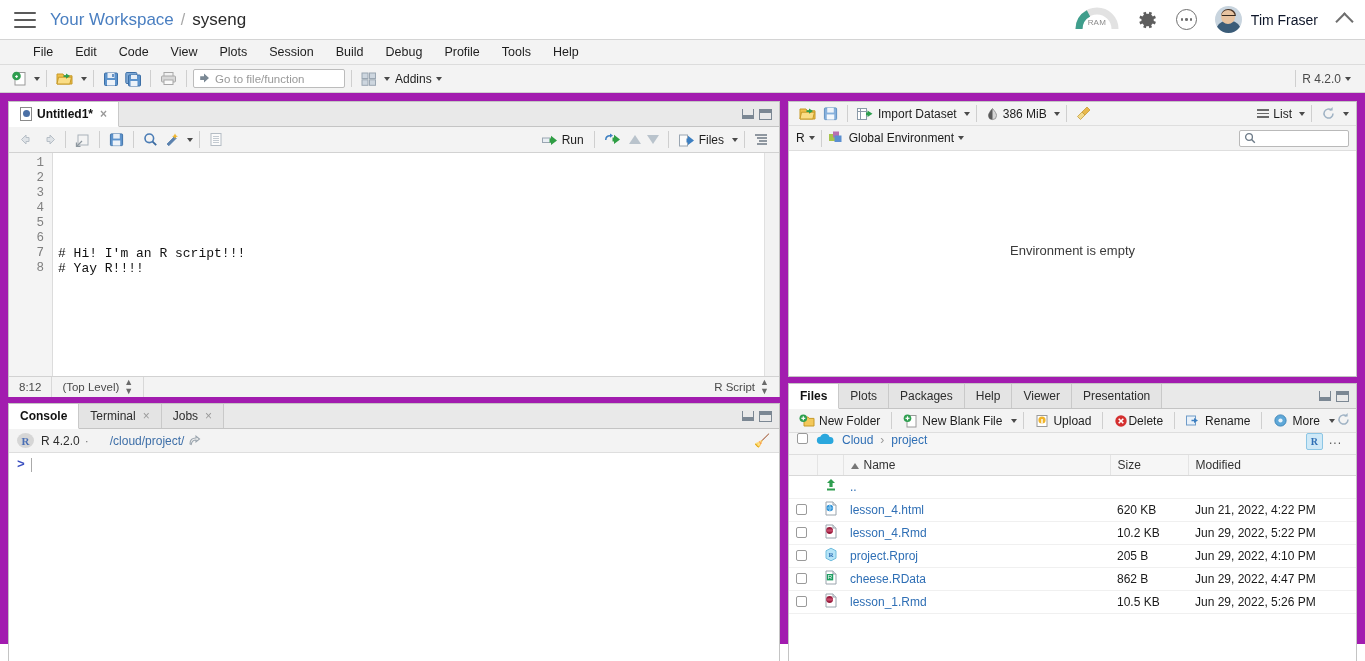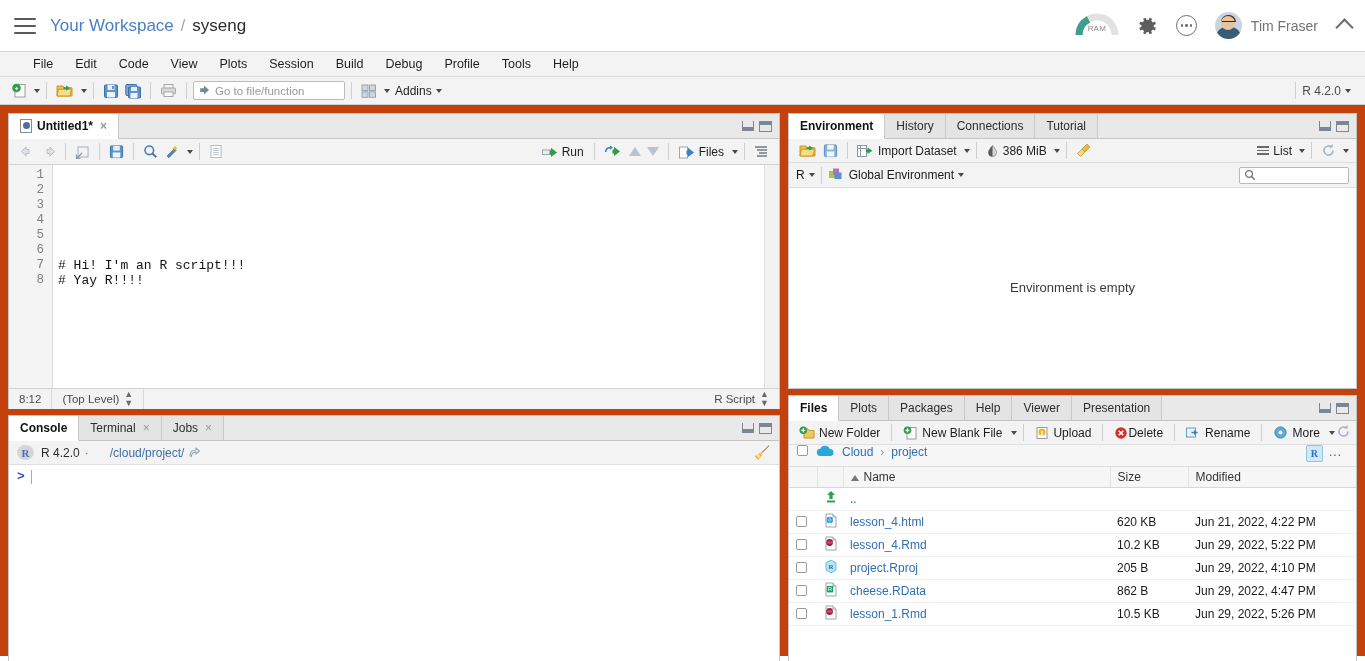--- a/index.html
+++ b/index.html
@@ -7,21 +7,21 @@
     width: 1365px; height: 661px;
     font-family: "Liberation Sans", sans-serif;
     font-size: 12px;
     background: #ffffff;
     overflow: hidden;
     color: #1a1a1a;
   }
 
   
   #cloud-header {
-    height: 52px; width: 100%;
+    height: 40px; width: 100%;
     background: #ffffff;
     border-bottom: 1px solid #d4d4d4;
     display: flex; align-items: center;
     padding: 0 14px;
   }
   .hamburger { width: 22px; height: 16px; margin-right: 14px; cursor: pointer;
     display: flex; flex-direction: column; justify-content: space-between; }
   .hamburger span { display: block; height: 2px; background: #5a5a5a; border-radius: 1px; }
   #workspace-link { color: #4a7fc1; font-size: 17px; text-decoration: none; cursor: pointer; }
   .crumb-sep { color: #a8a8a8; font-size: 16px; margin: 0 7px; }
@@ -41,21 +41,21 @@
   .avatar { width: 27px; height: 27px; border-radius: 50%; overflow: hidden;
     background: #c8d4de; margin-right: 9px; position: relative; flex: none; }
   .avatar .face { position: absolute; width: 14px; height: 14px; border-radius: 50%;
     background: #e8c3a0; left: 6.5px; top: 4px; }
   .avatar .hair { position: absolute; width: 15px; height: 7px; border-radius: 7px 7px 0 0;
     background: #4a3526; left: 6px; top: 3px; }
   .avatar .glasses { position: absolute; width: 13px; height: 4px; left: 7px; top: 9px;
     border-top: 1.4px solid #33281f; }
   .avatar .body { position: absolute; width: 25px; height: 12px; border-radius: 10px 10px 0 0;
     background: #3b5c78; left: 1px; bottom: 0; }
-  #user-name { font-size: 14px; color: #737373; margin-right: 20px; }
+  #user-name { font-size: 14px; color: #0f172a; margin-right: 20px; }
   .chevron-up { width: 13px; height: 13px; border-left: 2px solid #6e6e6e; border-top: 2px solid #6e6e6e;
     transform: rotate(45deg); margin-bottom: -4px; cursor: pointer; }
 
   
   #menubar {
     height: 25px; background: #f3f3f3; border-bottom: 1px solid #dcdcdc;
     display: flex; align-items: center; padding-left: 22px;
   }
   #menubar .menu-item { font-size: 12.5px; color: #1d1d1d; padding: 3px 11px; cursor: pointer; white-space: nowrap; }
 
@@ -69,21 +69,21 @@
   .caret { width: 0; height: 0; border-left: 3.5px solid transparent; border-right: 3.5px solid transparent;
     border-top: 4px solid #4a4a4a; margin-left: 4px; }
   .goto-box { width: 152px; height: 19px; border: 1px solid #bcbcbc; background: #fff;
     border-radius: 2px; display: flex; align-items: center; padding: 0 4px; cursor: text; }
   .goto-box .ph { font-size: 11.5px; color: #999; margin-left: 4px; overflow: hidden; white-space: nowrap; }
   .addins-label { font-size: 12px; color: #1d1d1d; margin-left: 5px; }
   .tb-right { margin-left: auto; display: flex; align-items: center; padding-right: 6px; }
   .rver { font-size: 12px; color: #4a4a4a; }
 
   
-  #workbench { position: relative; width: 1365px; height: 551px; background: #c2410c; }
+  #workbench { position: relative; width: 1365px; height: 551px; background: #a21caf; }
   .pane { position: absolute; background: #fff; border: 1px solid #c4c4c4; }
 
   
   .tabstrip { height: 25px; background: #e9e9e9; border-bottom: 1px solid #c4c4c4;
     display: flex; align-items: stretch; position: relative; }
   .ptab { display: flex; align-items: center; padding: 0 11px; font-size: 12px; color: #2d2d2d;
     border-right: 1px solid #c9c9c9; cursor: pointer; background: #e4e4e4; white-space: nowrap; }
   .ptab.active { background: #ffffff; color: #111; font-weight: bold; border-bottom: 1px solid #fff; margin-bottom: -1px; }
   .ptab .xclose { margin-left: 7px; color: #9a9a9a; font-size: 12px; }
   .tabfill { flex: 1; background: #e9e9e9; }
@@ -491,39 +491,20 @@
 
     <div class="console-body">
       <div class="prompt-line">
         <span class="prompt-gt">&gt;</span>
         <span class="caret-bar"></span>
       </div>
     </div>
   </div>
 
   <div class="pane" id="env-pane">
-    <div class="tabstrip">
-      <div class="ptab active">
-        <span>Environment</span>
-      </div>
-      <div class="ptab">
-        <span>History</span>
-      </div>
-      <div class="ptab">
-        <span>Connections</span>
-      </div>
-      <div class="ptab">
-        <span>Tutorial</span>
-      </div>
-      <div class="tabfill"></div>
-      <div class="pane-ctrls">
-        <div class="ic-min"></div>
-        <div class="ic-max"></div>
-      </div>
-    </div>
 
     <div class="env-toolbar">
       <div class="tb-btn">
         <svg width="18" height="15" viewBox="0 0 18 15">
           <path d="M1 3h6l1.4 1.8H16V13H1z" fill="#f0c04a" stroke="#c79a28"></path>
           <path d="M2.5 6.2h13L13.8 13H1z" fill="#fadd86" stroke="#c79a28"></path>
           <path d="M10 2.5l4 2.6-4 2.6V6H7.5V4.2H10z" fill="#2e9e4f"></path>
         </svg>
       </div>
       <div class="tb-btn">

